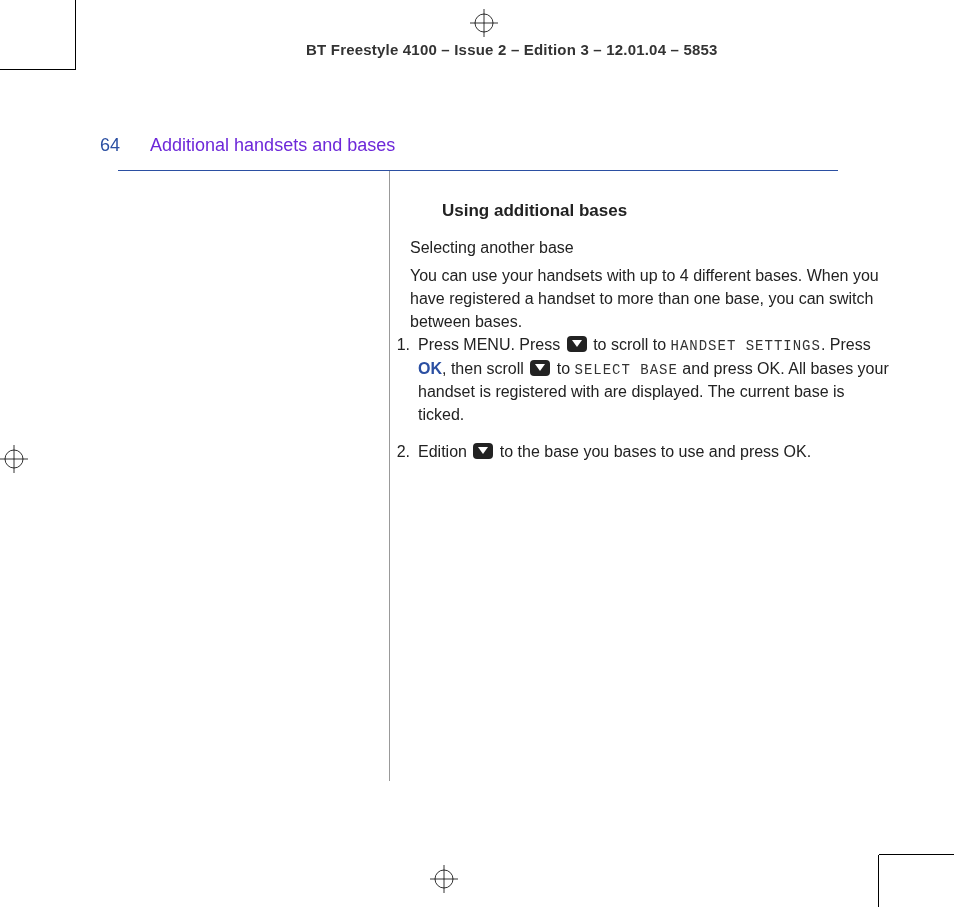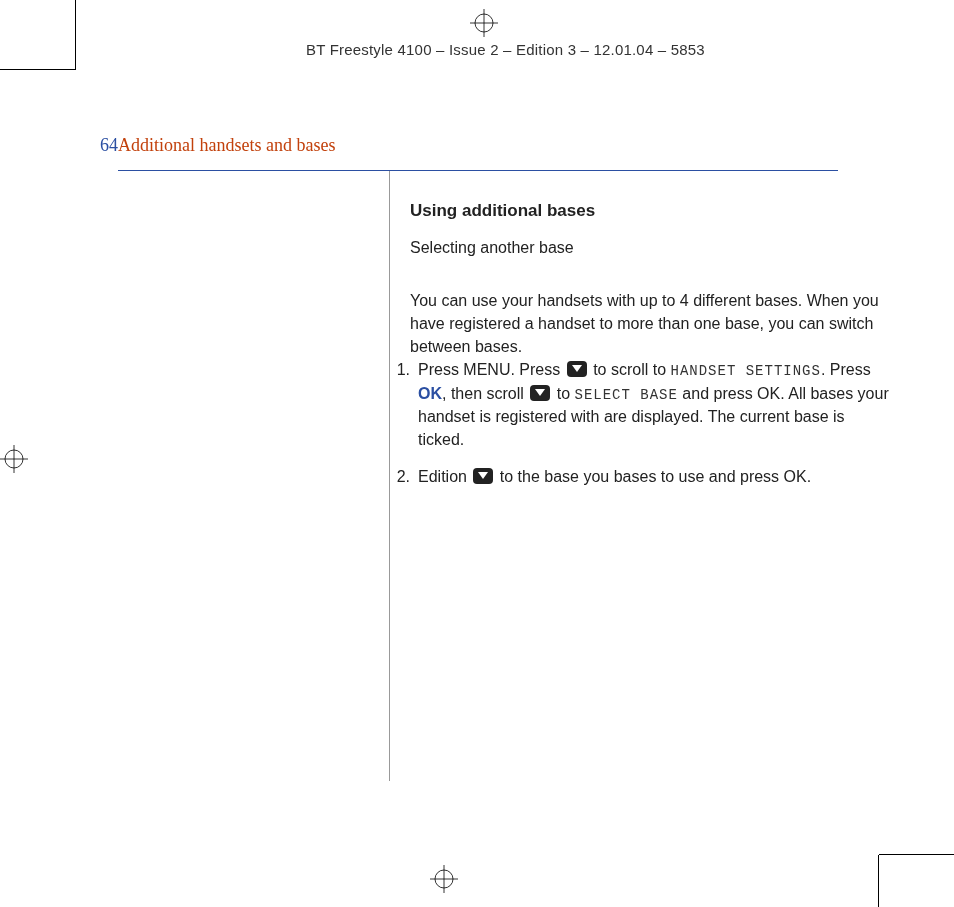--- a/index.html
+++ b/index.html
@@ -37,40 +37,41 @@
   .target-left { top: 445px; left: 0px; }
   .target-bottom { bottom: 14px; left: 430px; }
 
   .header-line {
     position: absolute;
     top: 41px;
     left: 306px;
     font-size: 15px;
     letter-spacing: 0.2px;
     color: #333;
+    font-weight: bold;
   }
 
   .page {
     position: absolute;
     top: 135px;
     left: 100px;
     right: 60px;
   }
 
   .section-header {
     display: flex;
     align-items: baseline;
-    font-family: Liberation Serif, serif;
+    gap: 30px;
   }
   .page-num {
     color: #2b4fa2;
     font-size: 18px;
   }
   .section-title {
-    color: #c2410c;
+    color: #6d28d9;
     font-size: 18px;
   }
   .hr {
     margin-top: 14px;
     height: 1px;
     background: #2b4fa2;
     width: 720px;
     margin-left: 18px;
   }
 
@@ -95,23 +96,24 @@
     width: 480px;
     font-size: 16px;
     line-height: 1.45;
     color: #222;
   }
 
   .h3 {
     font-weight: 700;
     font-size: 17px;
     margin-bottom: 12px;
+    margin-left: 32px;
   }
   .sub {
-    margin-bottom: 30px;
+    margin-bottom: 5px;
   }
   .para {
     margin-bottom: 0;
   }
 
   .step {
     display: flex;
     margin-bottom: 14px;
   }
   .step-num {

